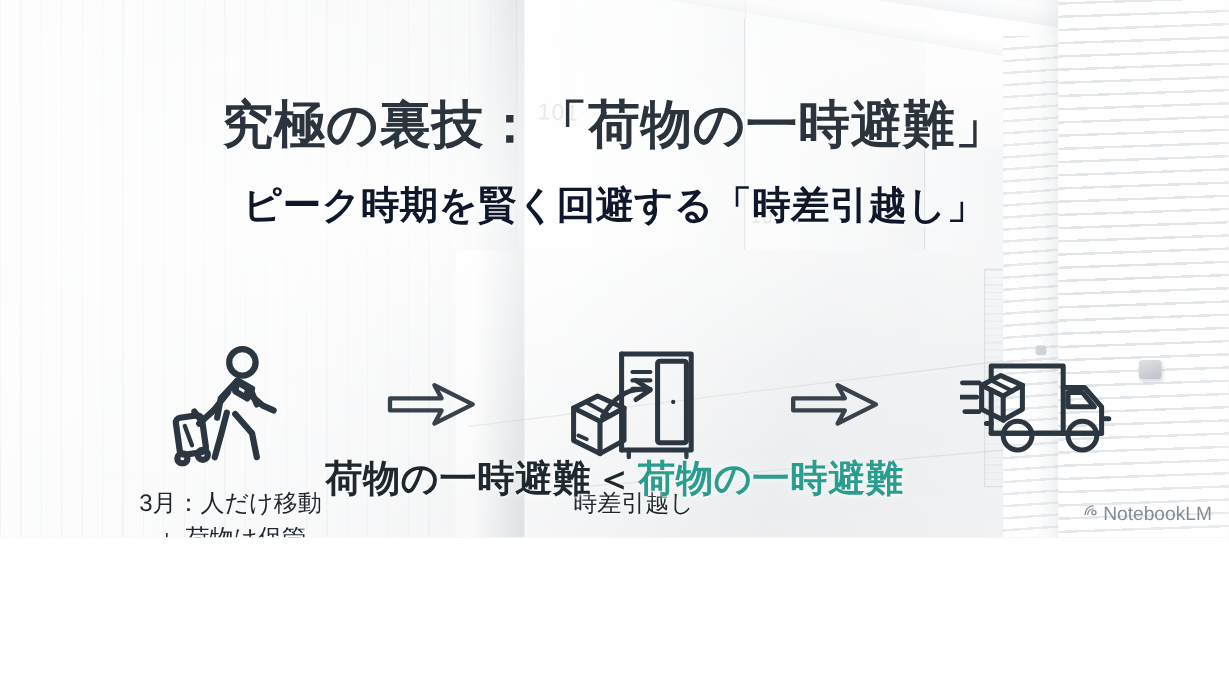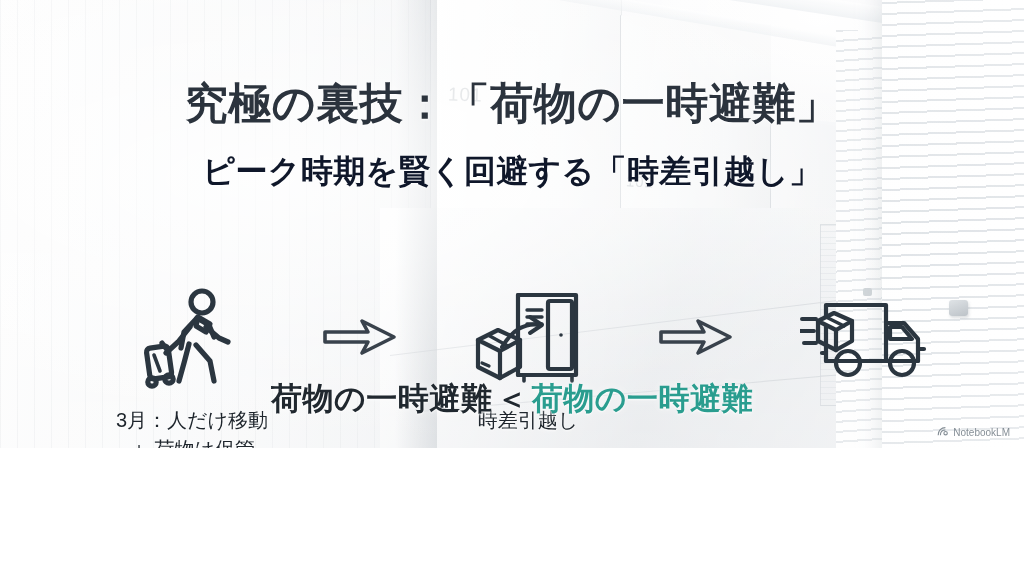--- a/index.html
+++ b/index.html
@@ -307,24 +307,23 @@
   }
   .formula .hl { color: #2a9d8f; }
   .formula .op { margin: 0 4px; }
 
   
   .watermark {
     position: absolute;
     right: 14px;
     bottom: 10px;
     display: flex;
-    align-items: center;
     gap: 4px;
     color: #6f7a83;
-    font-size: 10px;
+    font-size: 16px;
     opacity: .85;
   }
   .watermark svg { display: block; }
 </style>
 </head>
 <body>
 
 <div class="slide">
 
   <div class="photo">

